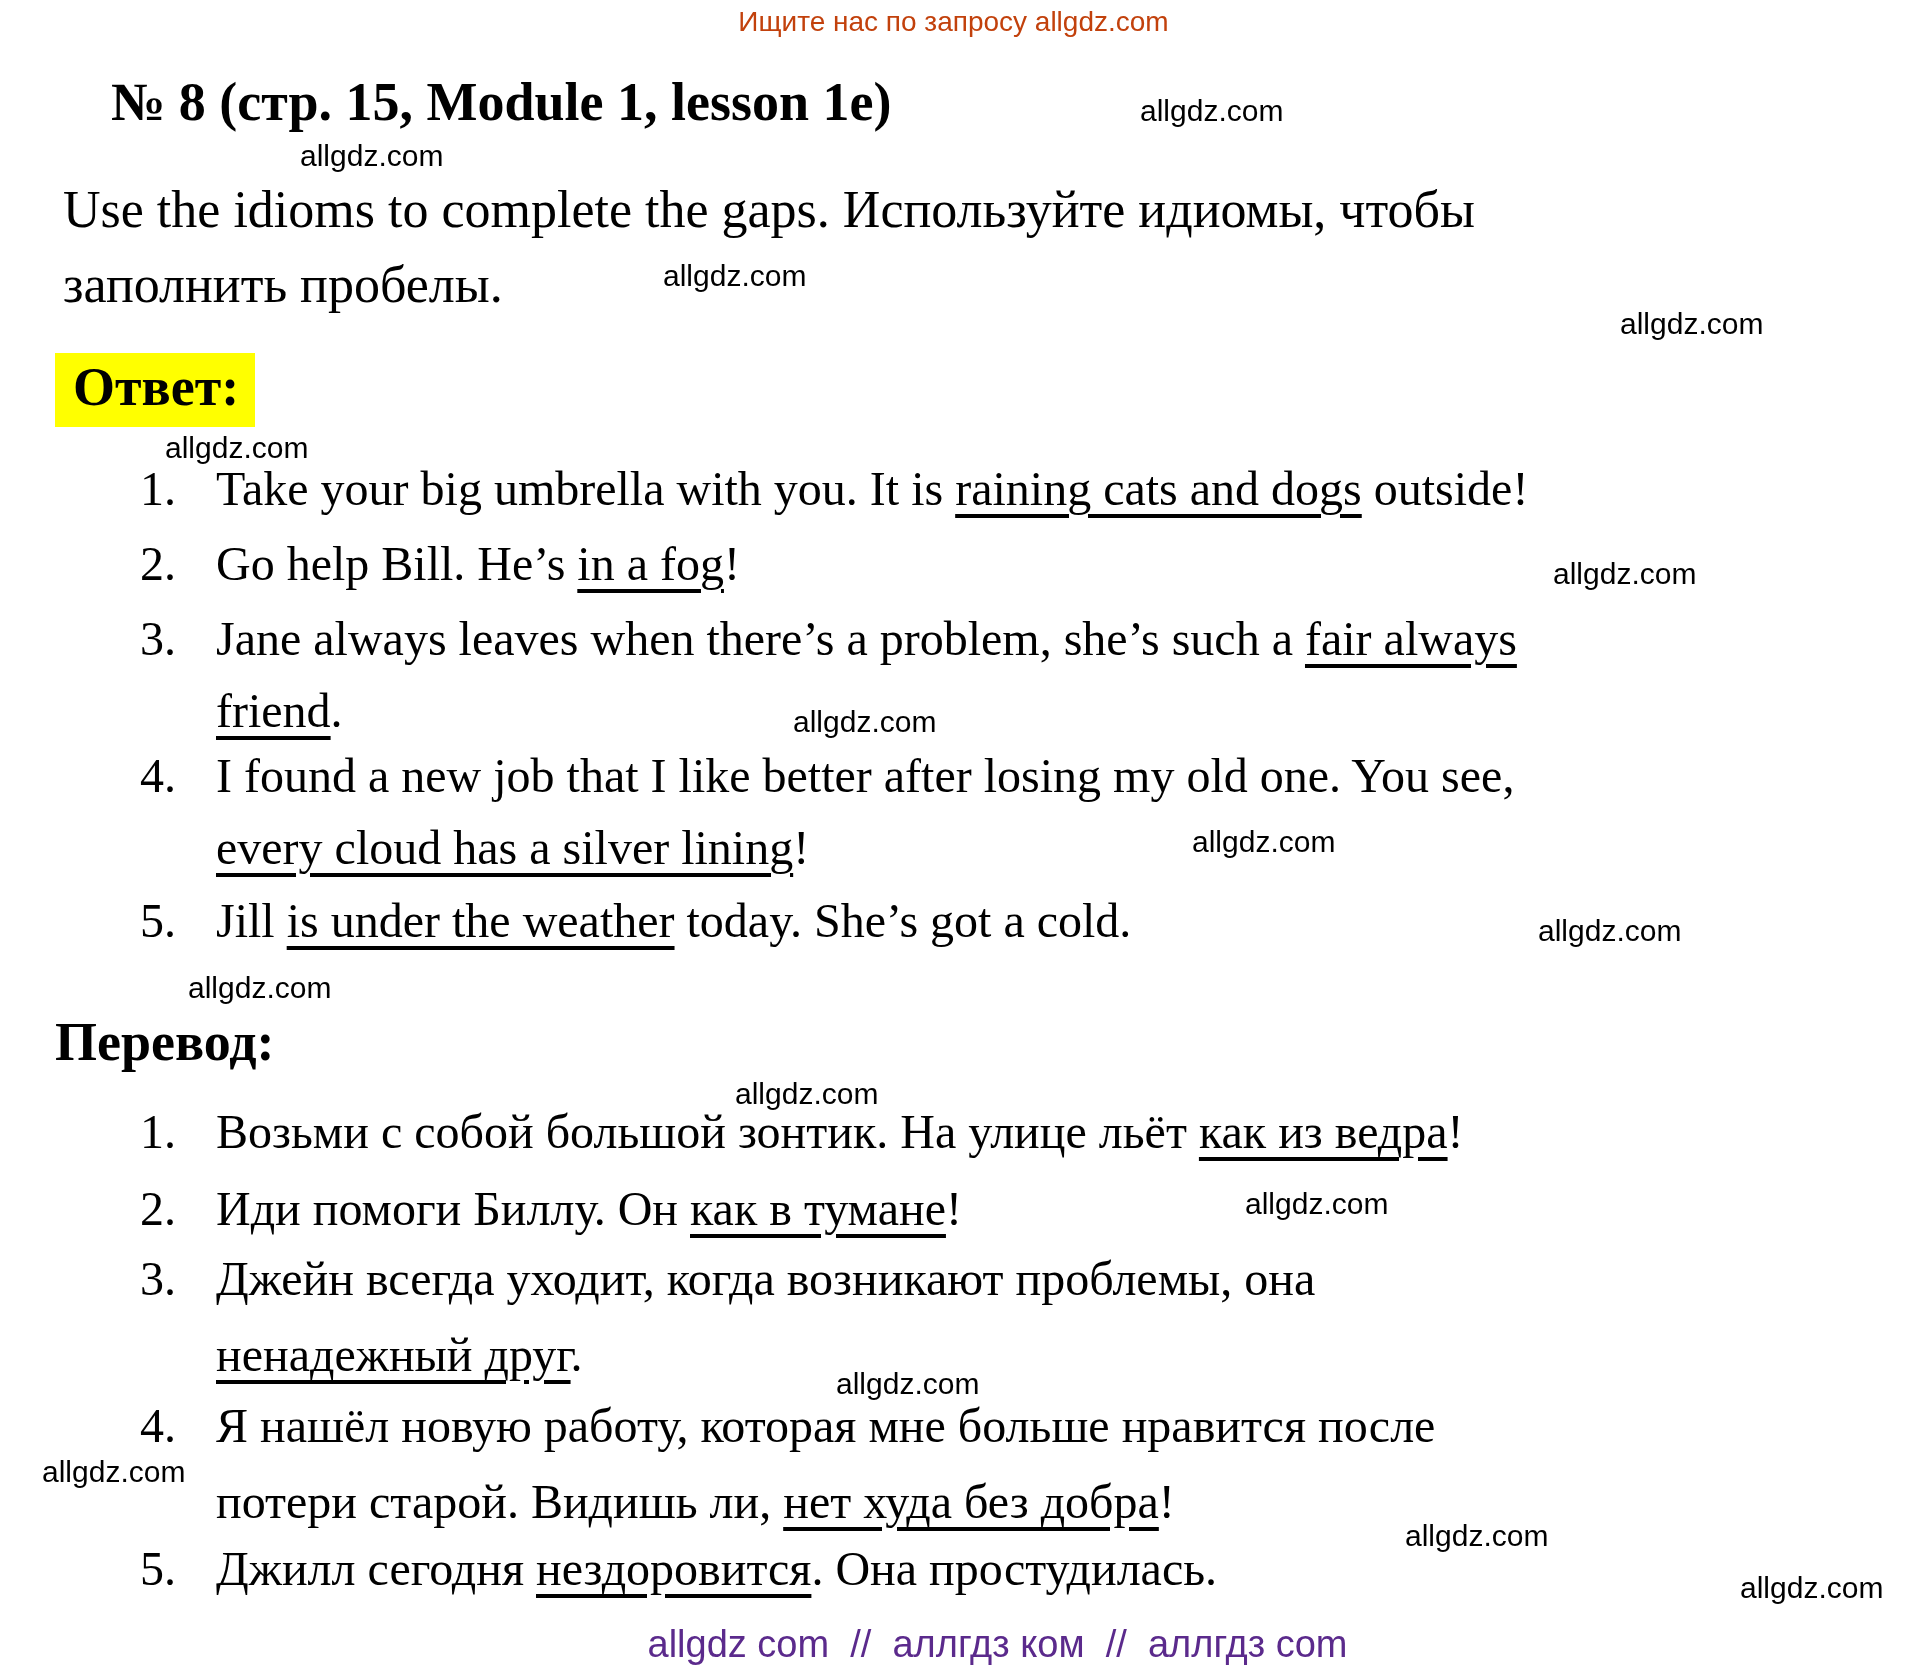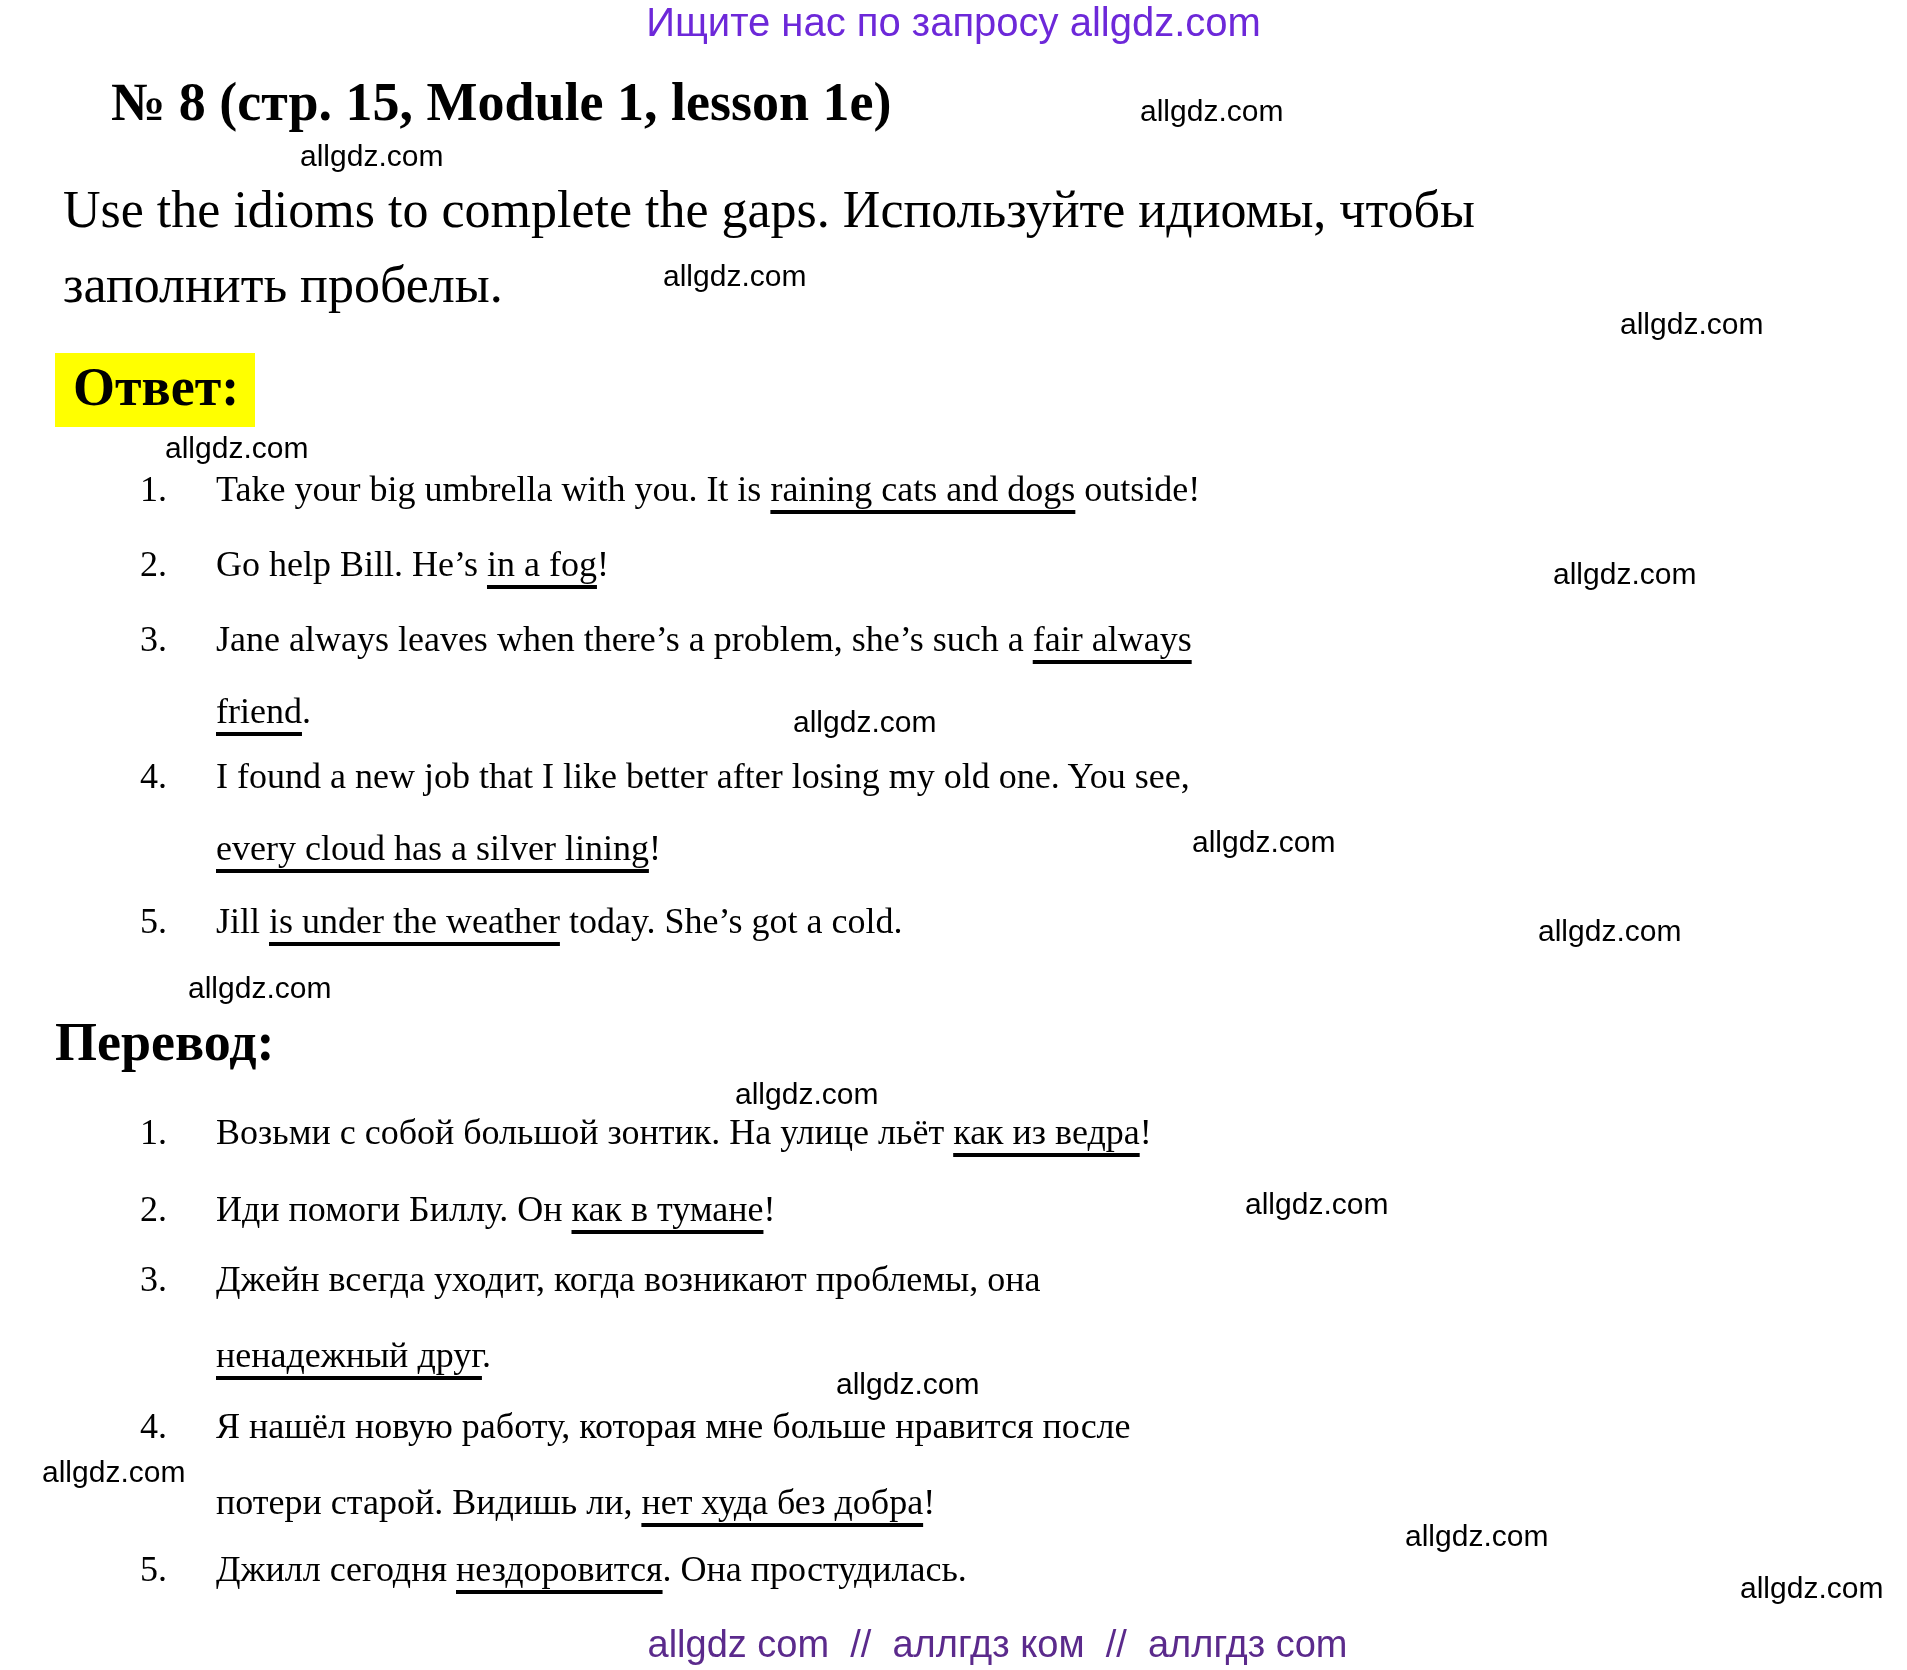--- a/index.html
+++ b/index.html
@@ -10,22 +10,22 @@
     overflow:hidden;
     font-family:"Liberation Serif","DejaVu Serif",serif;
     color:#000;
   }
   .abs{position:absolute;}
   
   #top-note{
     top:2px;left:0;width:1907px;
     text-align:center;
     font-family:"Liberation Sans","DejaVu Sans",sans-serif;
-    font-size:40px;line-height:40px;
-    color:#6d28d9;
+    font-size:28px;line-height:40px;
+    color:#c2410c;
     white-space:pre;
   }
   
   #heading{
     top:72px;left:67px;
     font-size:54px;line-height:60px;font-weight:bold;
     white-space:nowrap;
     margin-left:44px;
   }
   
@@ -49,21 +49,21 @@
   #translation-label{top:1012px;left:55px;}
   
   .wm{
     font-family:"Liberation Sans","DejaVu Sans",sans-serif;
     font-size:30px;line-height:32px;
     color:#000;
     white-space:nowrap;
   }
   
   .item{position:absolute;left:140px;width:1730px;}
-  .line{white-space:nowrap;font-size:36px;}
+  .line{white-space:nowrap;font-size:48px;}
   .list-en .line{line-height:72px;height:72px;}
   .list-ru .line{line-height:76px;height:76px;}
   .num{display:inline-block;width:76px;}
   .cont{padding-left:76px;}
   .u{
     text-decoration:underline;
     text-decoration-thickness:4px;
     text-underline-offset:9px;
   }
   

